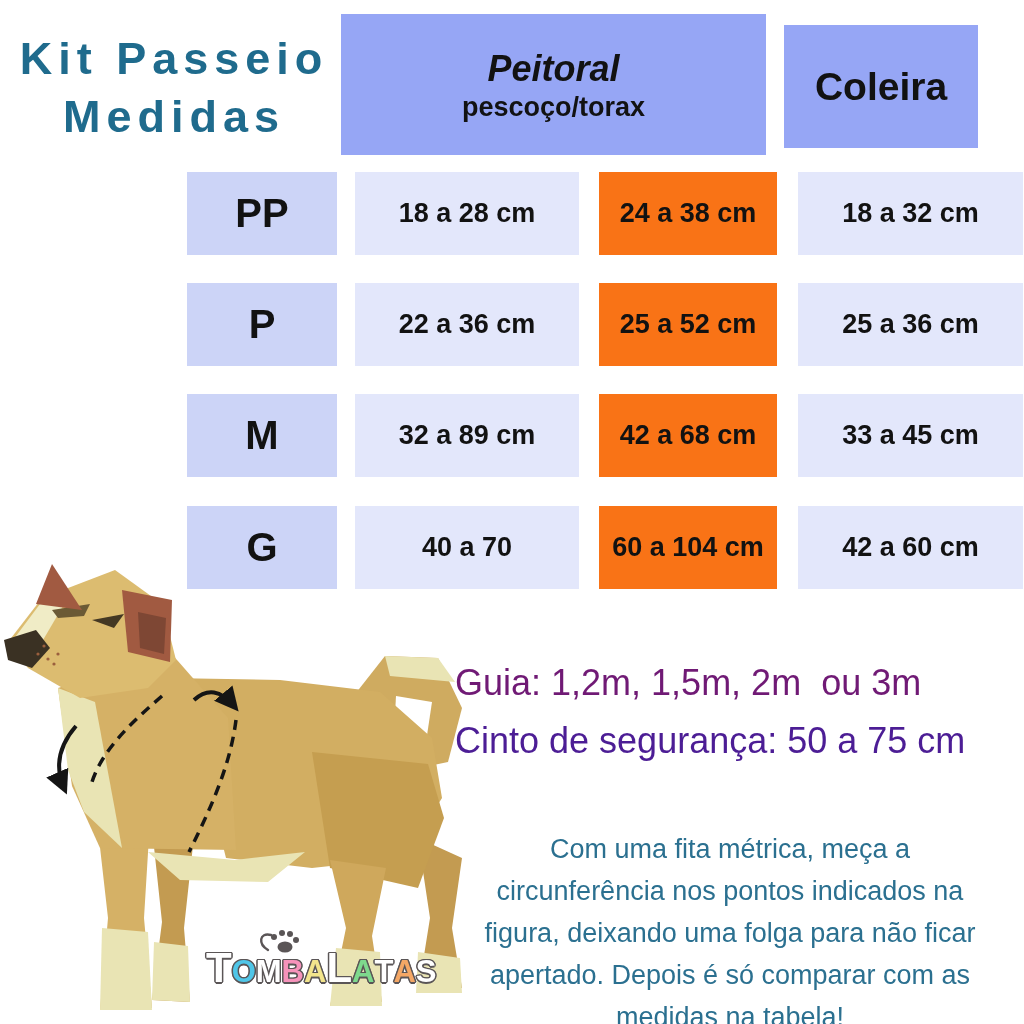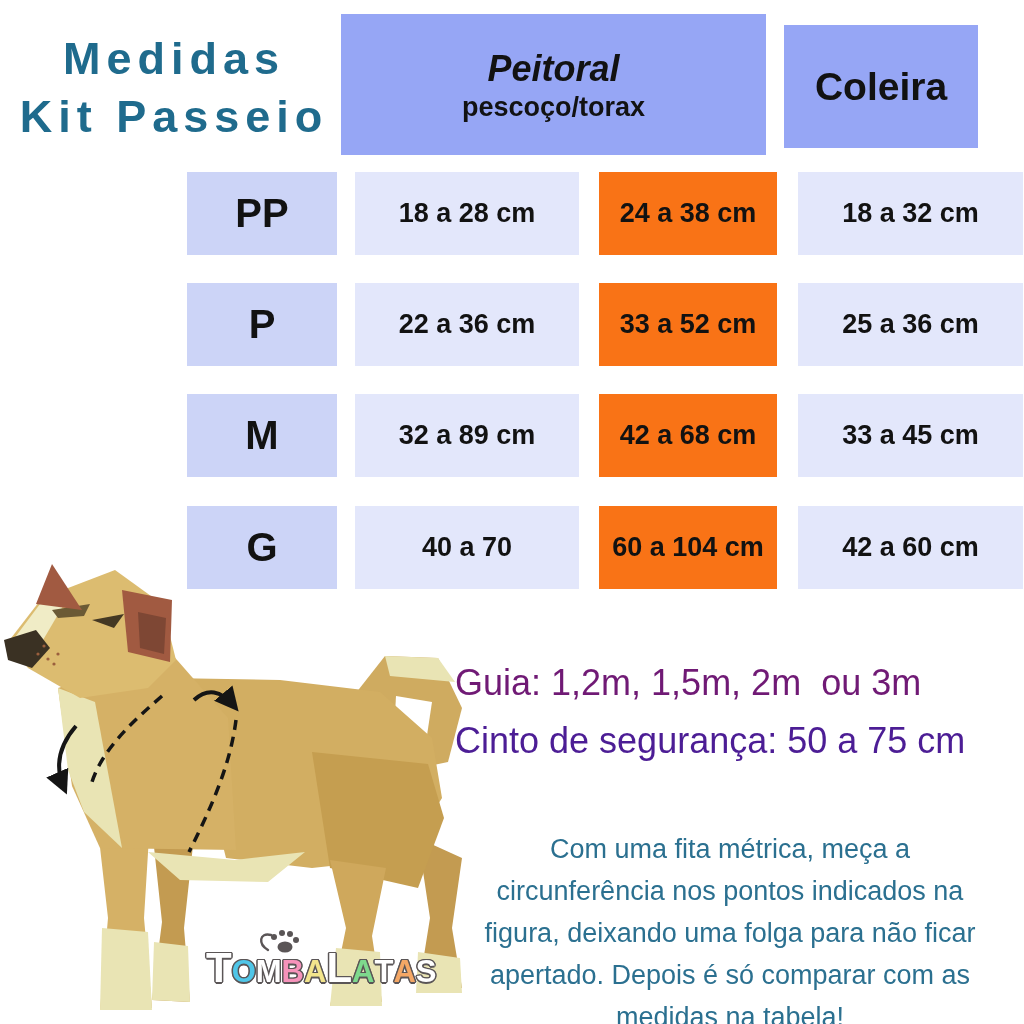--- a/index.html
+++ b/index.html
@@ -50,42 +50,42 @@
   .lt-yellow{color:#f3e58c;}
   .lt-green{color:#7ed98d;}
   .lt-orange{color:#f4a765;}
 </style>
 </head>
 <body>
 
 <div class="canvas">
 
   <div class="title">
+    <div>Kit Passeio</div>
     <div>Medidas</div>
-    <div>Kit Passeio</div>
   </div>
 
   <div class="hdr-peitoral">
     <div class="hdr-main">Peitoral</div>
     <div class="hdr-sub">pescoço/torax</div>
   </div>
   <div class="hdr-coleira">
     <span>Coleira</span>
   </div>
 
   <div class="row" style="top:172px;">
     <div class="cell c0">PP</div>
     <div class="cell c1">18 a 28 cm</div>
     <div class="cell c2">24 a 38 cm</div>
     <div class="cell c3">18 a 32 cm</div>
   </div>
   <div class="row" style="top:283px;">
     <div class="cell c0">P</div>
     <div class="cell c1">22 a 36 cm</div>
-    <div class="cell c2">33 a 52 cm</div>
+    <div class="cell c2">25 a 52 cm</div>
     <div class="cell c3">25 a 36 cm</div>
   </div>
   <div class="row" style="top:394px;">
     <div class="cell c0">M</div>
     <div class="cell c1">32 a 89 cm</div>
     <div class="cell c2">42 a 68 cm</div>
     <div class="cell c3">33 a 45 cm</div>
   </div>
   <div class="row" style="top:506px;">
     <div class="cell c0">G</div>

